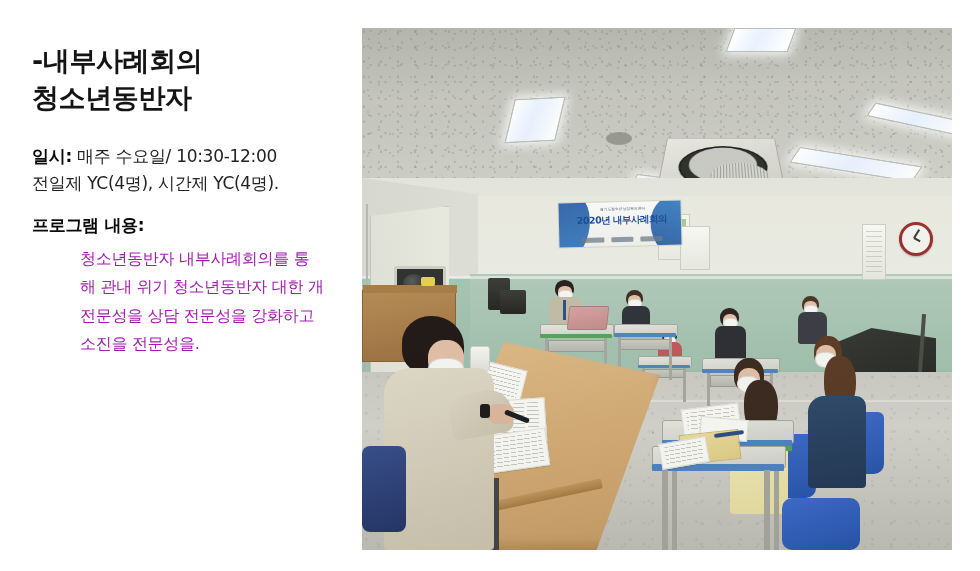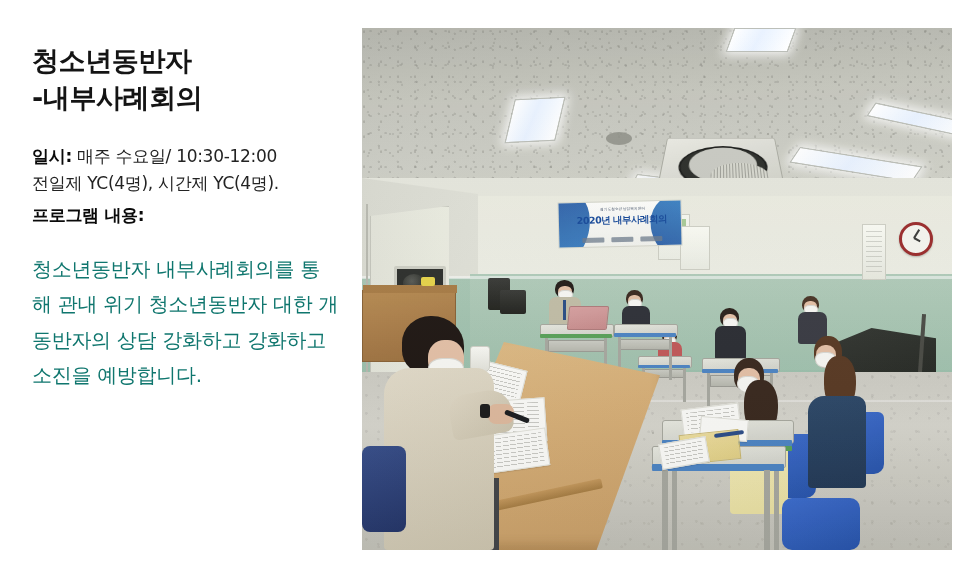--- a/index.html
+++ b/index.html
@@ -37,21 +37,21 @@
   .title-line {
     font-size: 27px;
     font-weight: bold;
     color: #141414;
     line-height: 1.38;
     letter-spacing: -0.4px;
     white-space: nowrap;
   }
 
   .info-block {
-    margin-bottom: 6px;
+    margin-bottom: 16px;
   }
   .info-row {
     font-size: 17px;
     color: #202020;
     line-height: 1.62;
     letter-spacing: -0.3px;
   }
   .info-label {
     font-weight: bold;
     color: #0a0a0a;
@@ -59,30 +59,31 @@
   .info-value {
     font-weight: normal;
     color: #232323;
   }
 
   .program-heading {
     font-size: 17px;
     font-weight: bold;
     color: #0a0a0a;
     letter-spacing: -0.3px;
-    margin-bottom: 25px;
+    margin-bottom: 8px;
   }
   .program-body {
-    font-size: 20px;
-    color: #0f766e;
+    font-size: 16px;
+    color: #a21caf;
     line-height: 1.78;
     letter-spacing: -0.3px;
     text-align: justify;
     text-justify: inter-character;
     width: 320px;
+    margin-left: 48px;
   }
   .program-body .last-line { text-align: left; }
 
   
   .photo {
     position: absolute;
     left: 362px;
     top: 28px;
     width: 590px;
     height: 522px;
@@ -505,44 +506,44 @@
   }
 </style>
 </head>
 <body>
 
 <div class="page">
 
   <div class="text-col">
 
     <div class="title-block">
+      <div class="title-line">-내부사례회의</div>
       <div class="title-line">청소년동반자</div>
-      <div class="title-line">-내부사례회의</div>
     </div>
 
     <div class="info-block">
 
       <div class="info-row">
         <span class="info-label">일시:</span>
         <span class="info-value">매주 수요일/ 10:30-12:00</span>
       </div>
 
 
       <div class="info-row">
         <span class="info-value">전일제 YC(4명), 시간제 YC(4명).</span>
       </div>
     </div>
 
     <div class="program-heading">프로그램 내용:</div>
 
     <div class="program-body">
       <div>청소년동반자 내부사례회의를 통</div>
       <div>해 관내 위기 청소년동반자 대한 개</div>
-      <div>동반자의 상담 강화하고 강화하고</div>
-      <div class="last-line">소진을 예방합니다.</div>
+      <div>전문성을 상담 전문성을 강화하고</div>
+      <div class="last-line">소진을 전문성을.</div>
     </div>
   </div>
 
   <div class="photo" role="img" aria-label="취미교실에서 진행된 청소년동반자 내부사례회의 현장 사진">
     <div class="photo-inner">
 
       <div class="ceiling"></div>
       <div class="light l1"></div>
       <div class="light l2"></div>
       <div class="light l3"></div>

